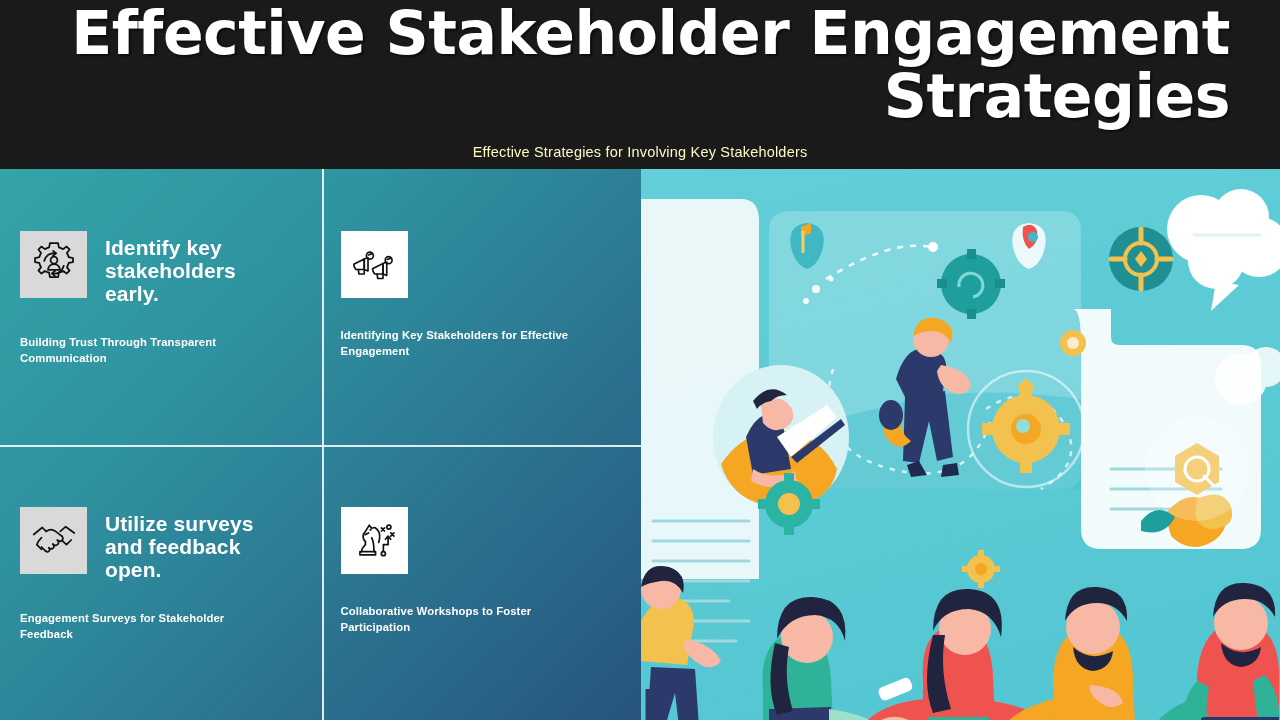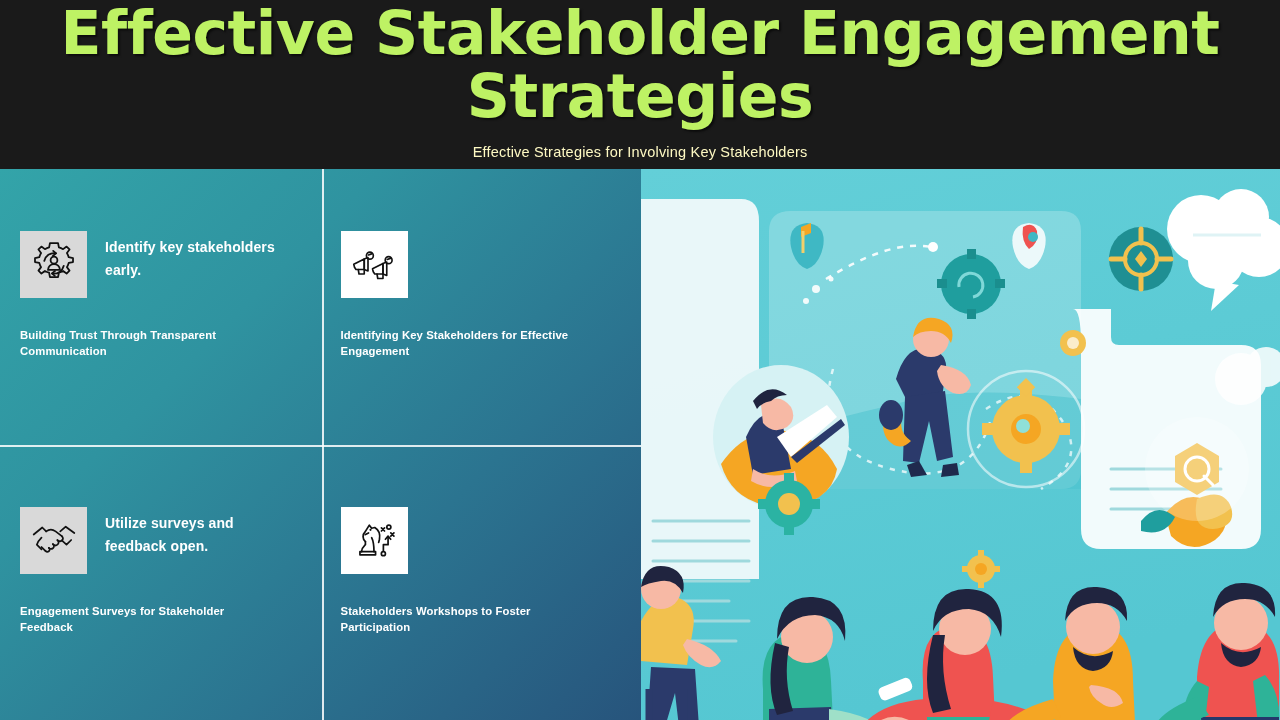--- a/index.html
+++ b/index.html
@@ -15,22 +15,22 @@
   .header {
     position: absolute; left: 0; top: 0;
     width: 1280px; height: 169px;
     background: #1a1a1a;
     display: flex; flex-direction: column;
     align-items: center; justify-content: flex-start;
     padding-top: 2px;
   }
   .title {
     width: 1180px;
-    text-align: center;
-    color: #bef264;
+    text-align: right;
+    color: #ffffff;
     font-family: "DejaVu Sans", sans-serif;
     font-weight: 700;
     font-size: 60px;
     line-height: 63px;
     letter-spacing: -0.5px;
     text-shadow: 2px 2px 2px rgba(0,0,0,0.55);
   }
   .subtitle {
     margin-top: 16px;
     color: #fef9c3;
@@ -70,21 +70,21 @@
     flex: 0 0 auto;
     width: 67px; height: 67px;
     display: flex; align-items: center; justify-content: center;
     background: #d9d9d9;
   }
   .icon-box.white { background: #ffffff; }
   .icon-box svg { display: block; }
   .card-title {
     color: #ffffff;
     font-weight: 700;
-    font-size: 14px;
+    font-size: 21px;
     line-height: 23px;
     letter-spacing: 0.1px;
     padding-top: 5px;
     max-width: 180px;
   }
   .card-caption {
     margin-top: 29px;
     color: #ffffff;
     font-weight: 700;
     font-size: 11.3px;
@@ -191,21 +191,21 @@
             <circle cx="27.5" cy="19" r="1.4" fill="#111" stroke="none"></circle>
             <path d="M44 46 L44 38 L50 38 L50 28"></path>
             <path d="M46.6 31 L50 27 L53.4 31"></path>
             <path d="M41.5 16.5 l4 4 M45.5 16.5 l-4 4"></path>
             <path d="M53.5 23 l4 4 M57.5 23 l-4 4"></path>
             <circle cx="51" cy="15.5" r="2.6"></circle>
             <circle cx="44" cy="49.5" r="2.6"></circle>
           </svg>
         </div>
       </div>
-      <div class="card-caption">Stakeholders Workshops to Foster Participation</div>
+      <div class="card-caption">Collaborative Workshops to Foster Participation</div>
     </div>
   </div>
 
   <div class="vline"></div>
   <div class="hline"></div>
 
   <div class="art">
     <svg viewBox="0 0 639 551" xmlns="http://www.w3.org/2000/svg">
       <defs>
         <linearGradient id="bgGrad" x1="0" y1="0" x2="0.3" y2="1">

